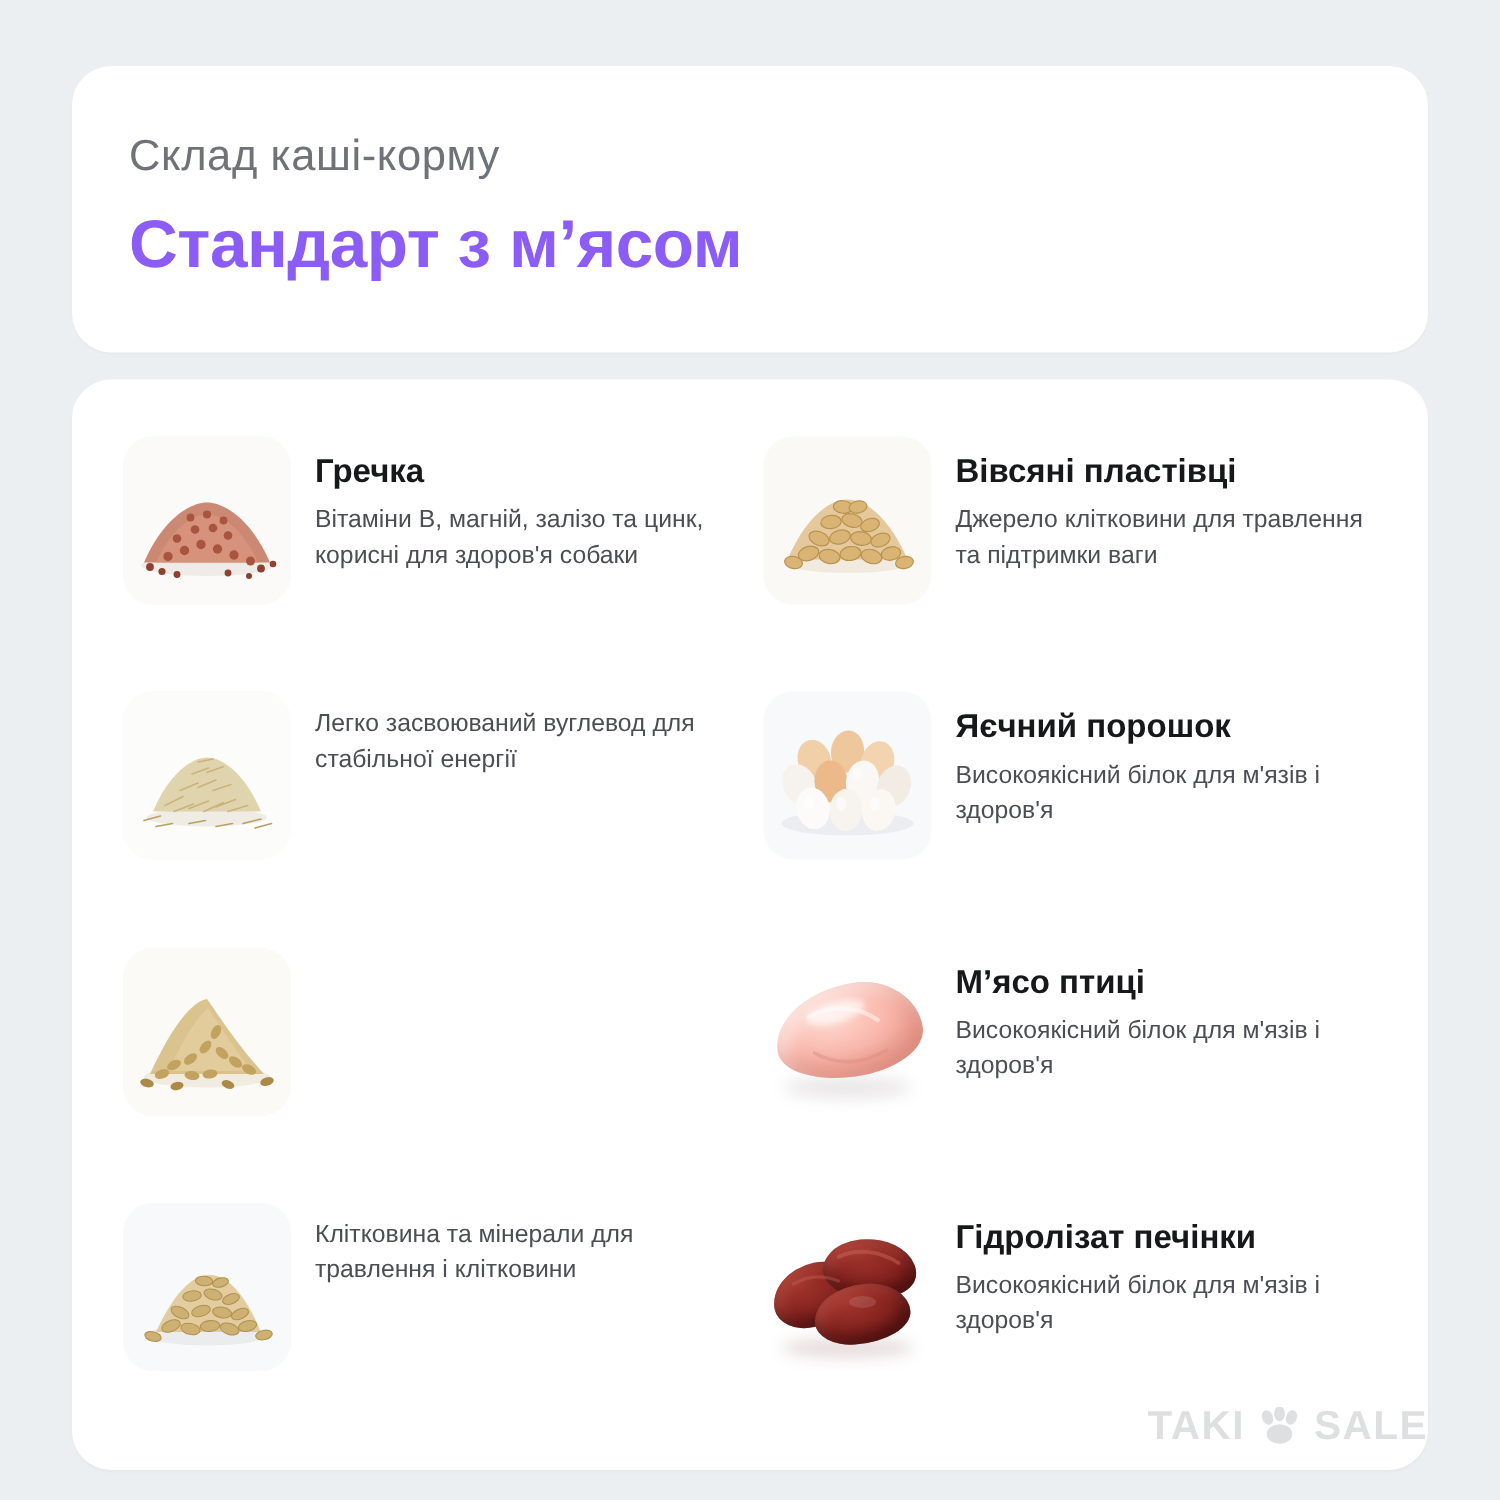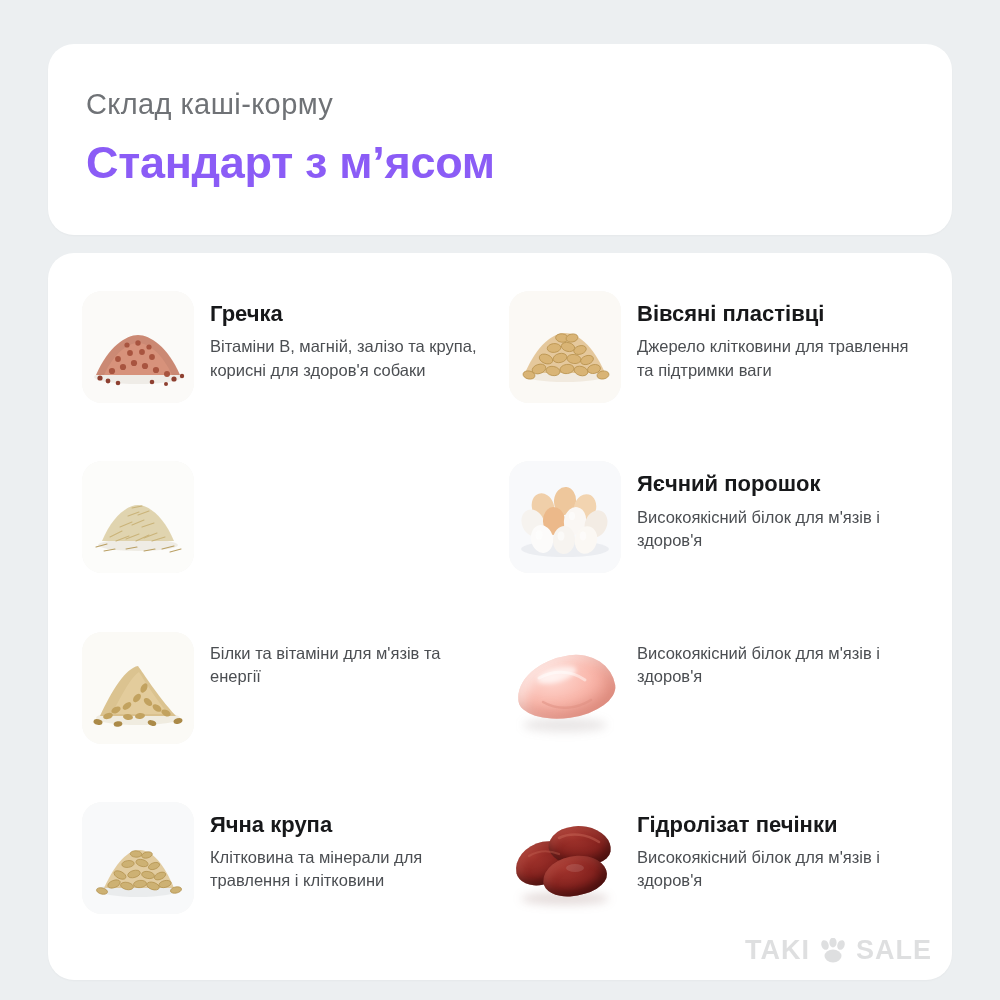--- a/index.html
+++ b/index.html
@@ -131,21 +131,21 @@
   .liver-lobe {
     position: absolute;
     background: radial-gradient(ellipse at 35% 30%, #a0332c 0%, #86231f 50%, #5e1513 100%);
     border-radius: 55% 45% 60% 40% / 60% 50% 50% 40%;
     box-shadow: inset -4px -6px 10px rgba(40,5,5,0.55), inset 4px 4px 10px rgba(255,150,130,0.25);
   }
 
   
   .logo {
     position: absolute;
-    right: 68px;
+    right: 48px;
     bottom: 34px;
     display: flex;
     align-items: center;
     gap: 6px;
     opacity: 0.22;
   }
   .logo-text {
     font-size: 27px;
     font-weight: 700;
     letter-spacing: 1px;
@@ -198,21 +198,21 @@
             <circle cx="92" cy="88" r="2.6"></circle>
               <circle cx="100" cy="85" r="2.2"></circle>
             <circle cx="36" cy="92" r="2.3"></circle>
               <circle cx="70" cy="91" r="2.3"></circle>
             <circle cx="84" cy="93" r="2"></circle>
           </g>
         </svg>
       </div>
       <div class="item-text">
         <div class="item-title">Гречка</div>
-        <div class="item-desc">Вітаміни B, магній, залізо та крупа, корисні для здоров'я собаки</div>
+        <div class="item-desc">Вітаміни B, магній, залізо та цинк, корисні для здоров'я собаки</div>
       </div>
     </div>
 
     <div class="item col-right">
       <div class="thumb">
         <div class="oa-bg"></div>
         <svg class="art" viewBox="0 0 112 112" aria-hidden="true">
           <ellipse cx="56" cy="84" rx="42" ry="7" fill="#ece4d6" opacity="0.7"></ellipse>
           <path d="M16 82 C28 54 44 42 56 42 C68 42 84 54 96 82 Z" fill="#e0c08c" opacity="0.85"></path>
           <g fill="#d9b475" stroke="#b9934f" stroke-width="0.8">
@@ -265,20 +265,21 @@
             <path d="M14 86 L25 83"></path>
               <path d="M22 90 L33 88"></path>
             <path d="M80 88 L92 85"></path>
               <path d="M88 91 L99 88"></path>
             <path d="M44 88 L55 86"></path>
               <path d="M62 90 L73 88"></path>
           </g>
         </svg>
       </div>
       <div class="item-text">
+        <div class="item-desc">Легко засвоюваний вуглевод для стабільної енергії</div>
       </div>
     </div>
 
     <div class="item col-right">
       <div class="thumb">
         <div class="eg-bg"></div>
         <svg class="art" viewBox="0 0 112 112" aria-hidden="true">
           <ellipse cx="56" cy="88" rx="44" ry="8" fill="#e7eaef" opacity="0.8"></ellipse>
           <g>
             <ellipse cx="34" cy="46" rx="11" ry="14" fill="#f0cfa9" transform="rotate(-18 34 46)"></ellipse>
@@ -327,35 +328,35 @@
           </g>
           <g fill="#ab8a48">
             <ellipse cx="16" cy="90" rx="4.6" ry="2.8" transform="rotate(14 16 90)"></ellipse>
             <ellipse cx="96" cy="89" rx="4.6" ry="2.8" transform="rotate(-16 96 89)"></ellipse>
             <ellipse cx="70" cy="91" rx="4.4" ry="2.7" transform="rotate(20 70 91)"></ellipse>
             <ellipse cx="36" cy="92" rx="4.4" ry="2.7" transform="rotate(-10 36 92)"></ellipse>
           </g>
         </svg>
       </div>
       <div class="item-text">
-        <div class="item-desc">Білки та вітаміни для м'язів та енергії</div>
       </div>
     </div>
 
     <div class="item col-right">
       <div class="thumb plain">
         <div class="shadow-ellipse" style="left:14px; top:86px; width:84px; height:14px; background:rgba(120,100,100,0.16);"></div>
         <div class="meat-body"></div>
         <div class="meat-gloss"></div>
         <svg class="art" viewBox="0 0 112 112" aria-hidden="true">
           <path d="M30 46 C44 38 62 38 76 48" stroke="#ffffff" stroke-width="3" fill="none" opacity="0.45" stroke-linecap="round"></path>
           <path d="M34 70 C48 78 66 78 82 68" stroke="#dd8d80" stroke-width="2.4" fill="none" opacity="0.5" stroke-linecap="round"></path>
         </svg>
       </div>
       <div class="item-text">
+        <div class="item-title">М’ясо птиці</div>
         <div class="item-desc">Високоякісний білок для м'язів і здоров'я</div>
       </div>
     </div>
 
     <div class="item col-left">
       <div class="thumb">
         <div class="ba-bg"></div>
         <svg class="art" viewBox="0 0 112 112" aria-hidden="true">
           <ellipse cx="56" cy="88" rx="40" ry="7" fill="#e6e8ea" opacity="0.8"></ellipse>
           <path d="M22 86 C34 60 46 48 58 48 C70 48 82 62 92 86 Z" fill="#dfc696" opacity="0.9"></path>
@@ -373,21 +374,20 @@
             <ellipse cx="60" cy="61" rx="6.2" ry="3.4" transform="rotate(16 60 61)"></ellipse>
             <ellipse cx="72" cy="64" rx="5.8" ry="3.2" transform="rotate(-20 72 64)"></ellipse>
             <ellipse cx="54" cy="52" rx="5.8" ry="3.2" transform="rotate(4 54 52)"></ellipse>
             <ellipse cx="65" cy="53" rx="5.4" ry="3" transform="rotate(-14 65 53)"></ellipse>
             <ellipse cx="20" cy="89" rx="5.6" ry="3.1" transform="rotate(14 20 89)"></ellipse>
             <ellipse cx="94" cy="88" rx="5.6" ry="3.1" transform="rotate(-12 94 88)"></ellipse>
           </g>
         </svg>
       </div>
       <div class="item-text">
-        <div class="item-title">Ячна крупа</div>
         <div class="item-desc">Клітковина та мінерали для травлення і клітковини</div>
       </div>
     </div>
 
     <div class="item col-right">
       <div class="thumb plain">
         <div class="shadow-ellipse" style="left:12px; top:90px; width:88px; height:13px; background:rgba(110,60,55,0.18);"></div>
         <div class="liver-lobe" style="left:6px; top:40px; width:58px; height:42px; transform:rotate(-12deg);"></div>
         <div class="liver-lobe" style="left:40px; top:24px; width:62px; height:40px; transform:rotate(10deg);"></div>
         <div class="liver-lobe" style="left:34px; top:54px; width:64px; height:40px; transform:rotate(-4deg);"></div>

